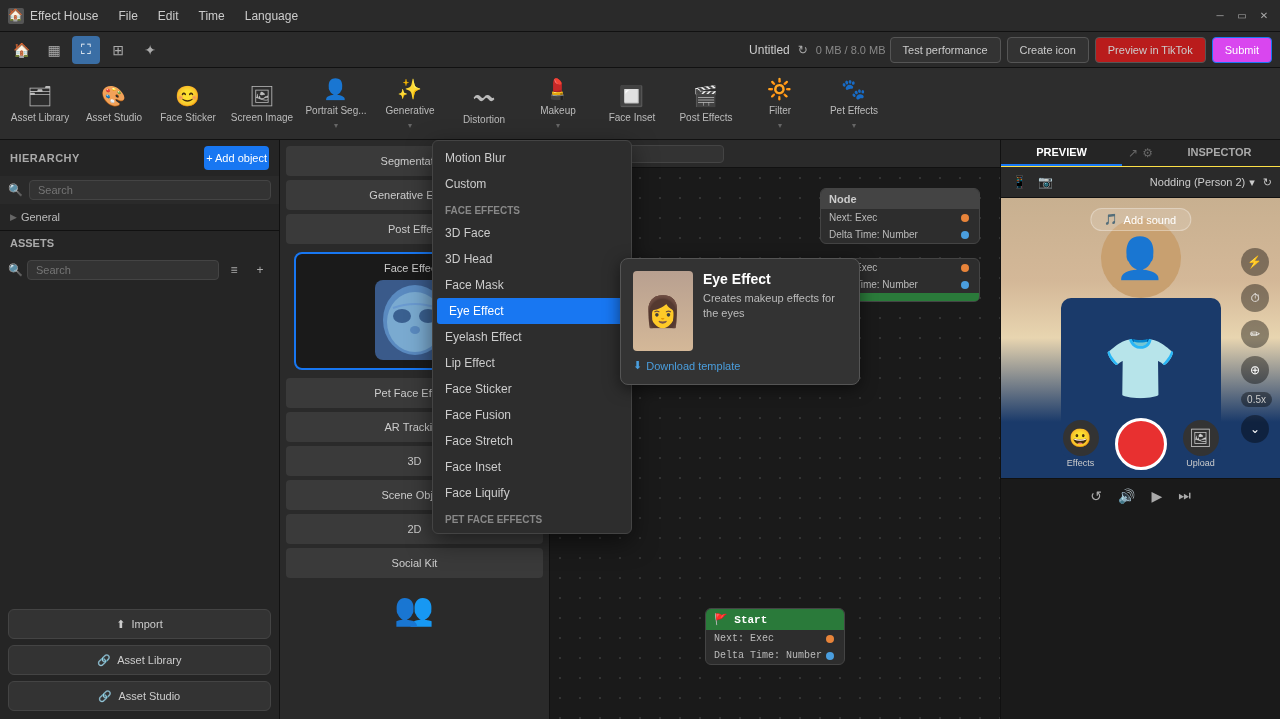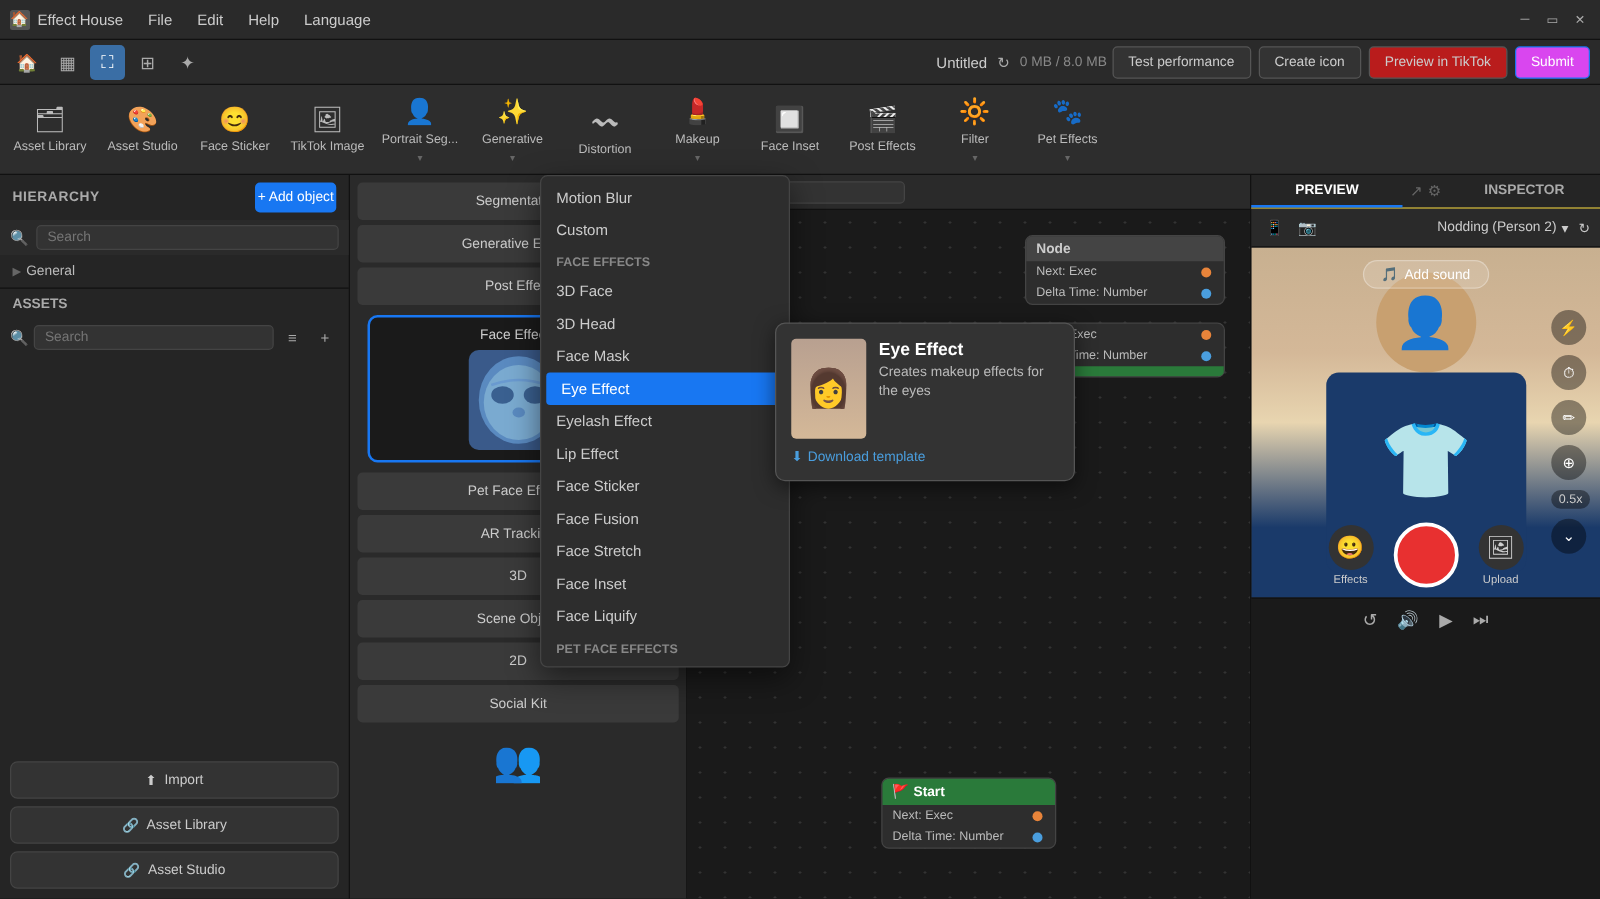--- a/index.html
+++ b/index.html
@@ -105,21 +105,21 @@
 <body>
 
 <div class="title-bar">
   <div class="title-bar-logo">
     <div class="app-icon">🏠</div>
     <span>Effect House</span>
   </div>
   <div class="title-bar-menus">
     <span>File</span>
     <span>Edit</span>
-    <span>Help</span>
+    <span>Time</span>
     <span>Language</span>
   </div>
   <div class="title-bar-right">
     <div class="win-btn">─</div>
     <div class="win-btn">▭</div>
     <div class="win-btn">✕</div>
   </div>
 </div>
 
 <div class="toolbar">
@@ -151,21 +151,21 @@
   <div class="asset-tool-item">
     <span class="icon">🎨</span>
     <span class="label">Asset Studio</span>
   </div>
   <div class="asset-tool-item">
     <span class="icon">😊</span>
     <span class="label">Face Sticker</span>
   </div>
   <div class="asset-tool-item">
     <span class="icon">🖼</span>
-    <span class="label">TikTok Image</span>
+    <span class="label">Screen Image</span>
   </div>
   <div class="asset-tool-item">
     <span class="icon">👤</span>
     <span class="label">Portrait Seg...</span>
     <span class="dropdown-arrow">▾</span>
   </div>
   <div class="asset-tool-item">
     <span class="icon">✨</span>
     <span class="label">Generative</span>
     <span class="dropdown-arrow">▾</span>
@@ -298,21 +298,21 @@
         <div class="node-box-port">
           <span>Next: Exec</span>
           <span class="port-dot orange"></span>
         </div>
         <div class="node-box-port">
           <span>Delta Time: Number</span>
           <span class="port-dot blue"></span>
         </div>
       </div>
 
-      <div class="node-box" style="left: 50%; bottom: 40px; transform: translateX(-50%); width: 132px;">
+      <div class="node-box" style="left: 50%; bottom: 54px; transform: translateX(-50%); width: 132px; font-family: Liberation Mono, monospace;">
         <div class="node-box-header green">
           <span>🚩</span>
           <span>Start</span>
         </div>
         <div class="node-box-port">
           <span>Next: Exec</span>
           <span class="port-dot orange"></span>
         </div>
         <div class="node-box-port">
           <span>Delta Time: Number</span>

